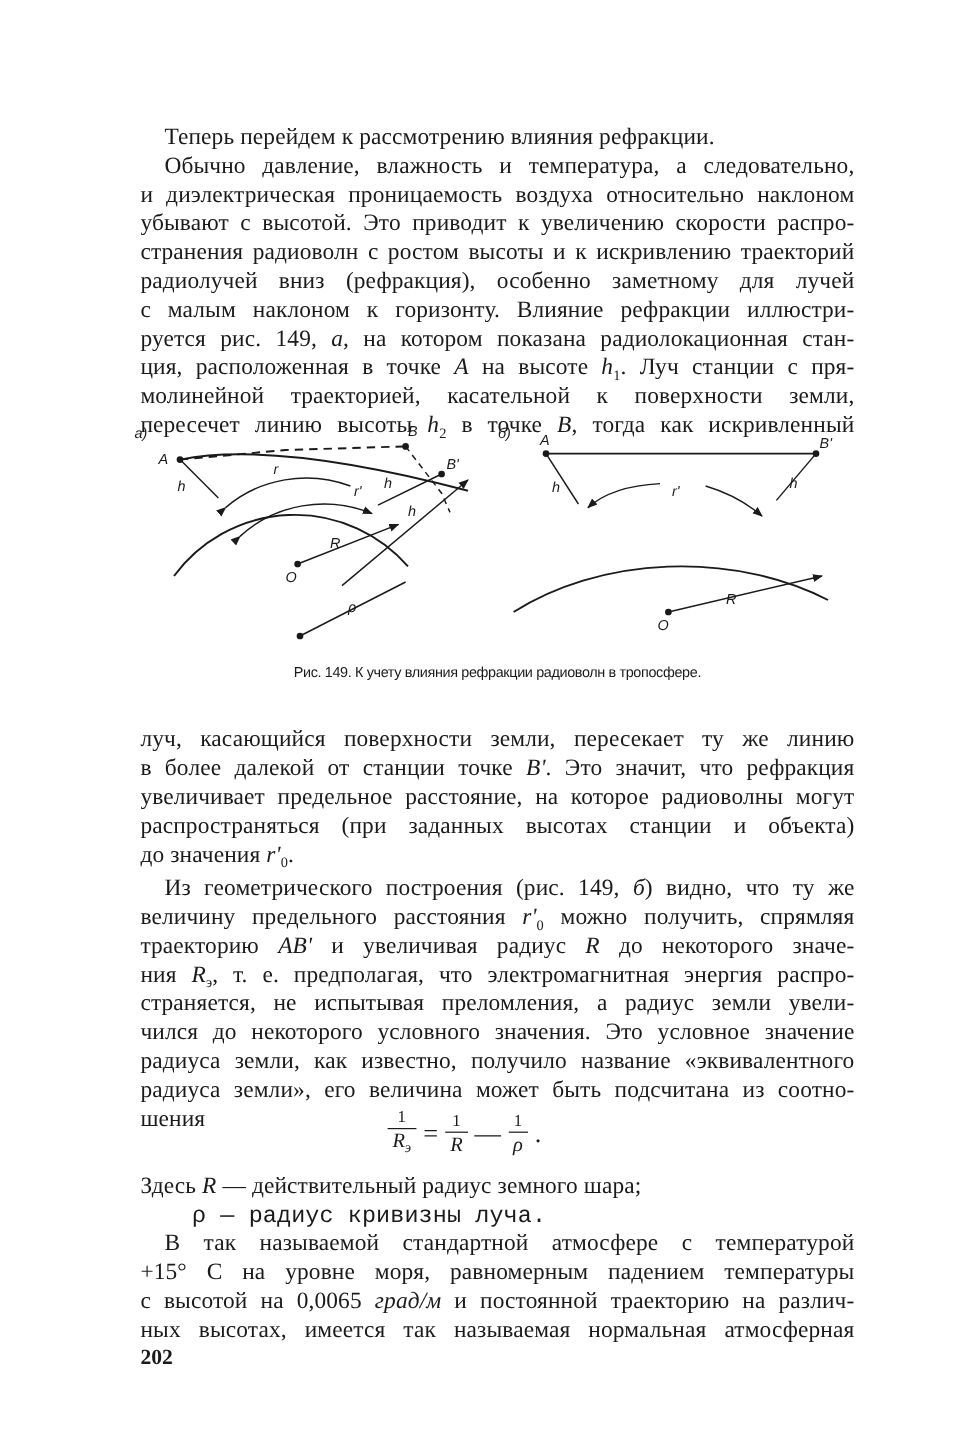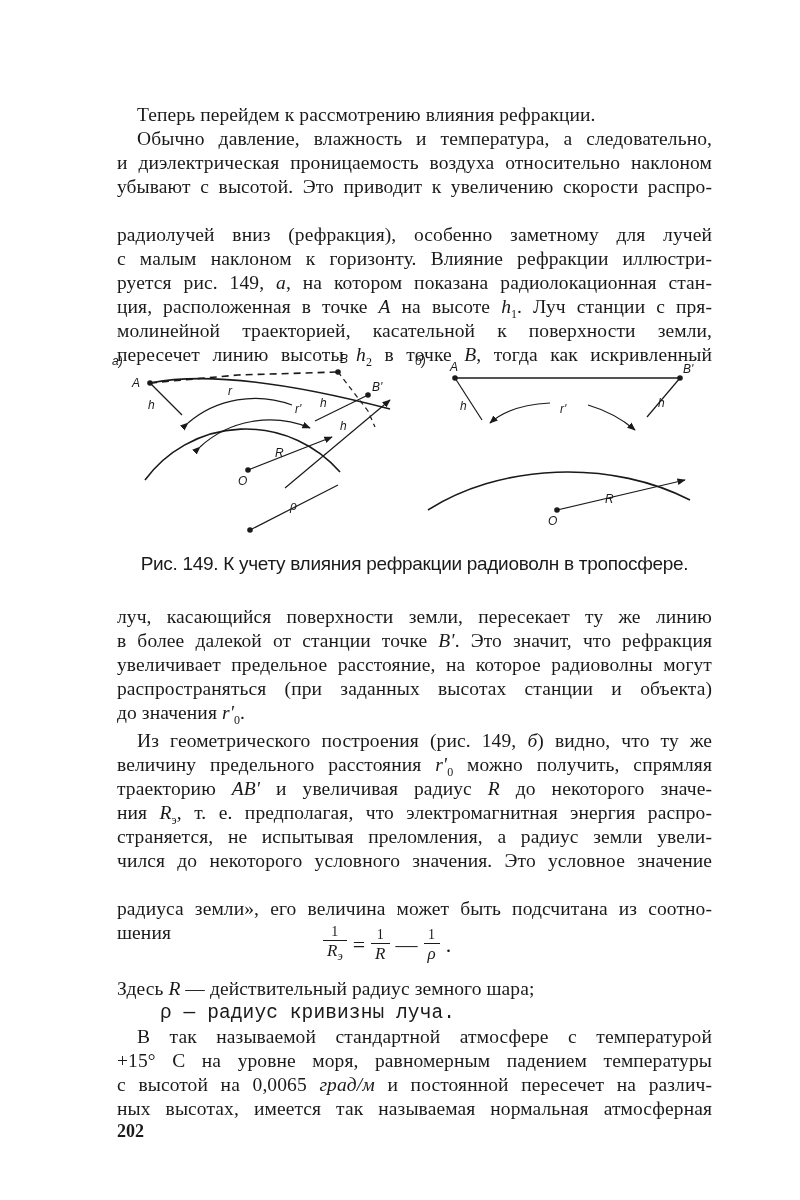--- a/index.html
+++ b/index.html
@@ -7,21 +7,21 @@
          font-family: "Liberation Serif", serif; color: #1a1a1a; }
   .page { position: absolute; left: 0; top: 15px; width: 740px; height: 1200px; }
   .line { position: absolute; left: 117px; width: 595px; font-size: 19.5px;
           line-height: 24px; white-space: nowrap; text-align: justify;
           text-align-last: justify; letter-spacing: 0.1px; }
   .line.last { text-align-last: left; }
   .indent { left: 137px; width: 575px; }
   .it { font-style: italic; }
   .caption { position: absolute; left: 117px; width: 595px; top: 538px;
              text-align: center; font-family: "Liberation Sans", sans-serif;
-             font-size: 19px; font-stretch: condensed; letter-spacing: -0.3px; }
+             font-size: 12px; font-stretch: condensed; letter-spacing: -0.3px; }
   .figure { position: absolute; left: 110px; top: 330px; width: 620px; height: 200px; }
   .figure svg { width: 620px; height: 200px; }
   .flabel { font-family: "Liberation Sans", sans-serif; font-style: italic;
             font-size: 12px; fill: #1a1a1a; }
   .formula { position: absolute; top: 900px; left: 320px; height: 50px;
              display: flex; align-items: center; font-size: 18px; }
   .frac { display: inline-flex; flex-direction: column; align-items: center; margin: 0 3px; }
   .frac .num { font-size: 14px; line-height: 16px; padding: 0 3px; }
   .frac .den { font-size: 17px; line-height: 20px; border-top: 1.5px solid #1a1a1a; padding: 0 4px; font-style: italic; }
   .op { font-size: 22px; margin: 0 3px; }
@@ -30,20 +30,21 @@
 </style>
 </head>
 <body>
 
 <div class="page">
 
   <div class="line indent last" style="top:88px">Теперь перейдем к рассмотрению влияния рефракции.</div>
   <div class="line indent" style="top:112px">Обычно давление, влажность и температура, а следовательно,</div>
   <div class="line" style="top:136px">и диэлектрическая проницаемость воздуха относительно наклоном</div>
   <div class="line" style="top:160px">убывают с высотой. Это приводит к увеличению скорости распро-</div>
+  <div class="line" style="top:184px">странения радиоволн с ростом высоты и к искривлению траекторий</div>
   <div class="line" style="top:208px">радиолучей вниз (рефракция), особенно заметному для лучей</div>
   <div class="line" style="top:232px">с малым наклоном к горизонту. Влияние рефракции иллюстри-</div>
   <div class="line" style="top:256px">
     <span>руется рис. 149, </span><span class="it">а</span><span>, на котором показана радиолокационная стан-</span>
   </div>
   <div class="line" style="top:280px">
     <span>ция, расположенная в точке </span><span class="it">A</span><span> на высоте </span><span class="it">h</span><sub>1</sub><span>. Луч станции с пря-</span>
   </div>
   <div class="line" style="top:304px">молинейной траекторией, касательной к поверхности земли,</div>
   <div class="line" style="top:328px">
@@ -136,20 +137,21 @@
     <span>величину предельного расстояния </span><span class="it">r'</span><sub>0</sub><span> можно получить, спрямляя</span>
   </div>
   <div class="line" style="top:762px">
     <span>траекторию </span><span class="it">AB'</span><span> и увеличивая радиус </span><span class="it">R</span><span> до некоторого значе-</span>
   </div>
   <div class="line" style="top:786px">
     <span>ния </span><span class="it">R</span><sub>э</sub><span>, т. е. предполагая, что электромагнитная энергия распро-</span>
   </div>
   <div class="line" style="top:810px">страняется, не испытывая преломления, а радиус земли увели-</div>
   <div class="line" style="top:834px">чился до некоторого условного значения. Это условное значение</div>
+  <div class="line" style="top:858px">радиуса земли, как известно, получило название «эквивалентного</div>
   <div class="line" style="top:882px">радиуса земли», его величина может быть подсчитана из соотно-</div>
   <div class="line last" style="top:906px">шения</div>
 
   <div class="formula" style="top:905px">
     <span class="frac">
       <span class="num">1</span>
       <span class="den"><span>R</span><sub>э</sub></span>
     </span>
     <span class="op">=</span>
     <span class="frac">
@@ -165,18 +167,18 @@
   </div>
 
   <div class="line last" style="top:962px">
     <span>Здесь </span><span class="it">R</span><span> — действительный радиус земного шара;</span>
   </div>
   <div class="line last" style="top:986px; left:160px; width:552px;font-family:Liberation Mono, monospace;">ρ — радиус кривизны луча.</div>
 
   <div class="line indent" style="top:1010px">В так называемой стандартной атмосфере с температурой</div>
   <div class="line" style="top:1034px">+15° С на уровне моря, равномерным падением температуры</div>
   <div class="line" style="top:1058px">
-    <span>с высотой на 0,0065 </span><span class="it">град/м</span><span> и постоянной пересечет на различ-</span>
+    <span>с высотой на 0,0065 </span><span class="it">град/м</span><span> и постоянной траекторию на различ-</span>
   </div>
   <div class="line" style="top:1082px">ных высотах, имеется так называемая нормальная атмосферная</div>
 
   <div class="pagenum" style="top:1106px">202</div>
 </div>
 
 </body></html>

